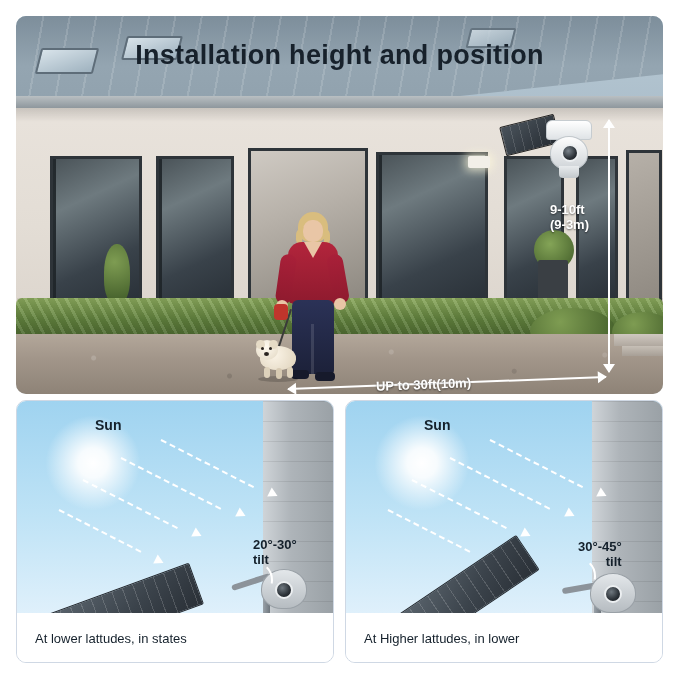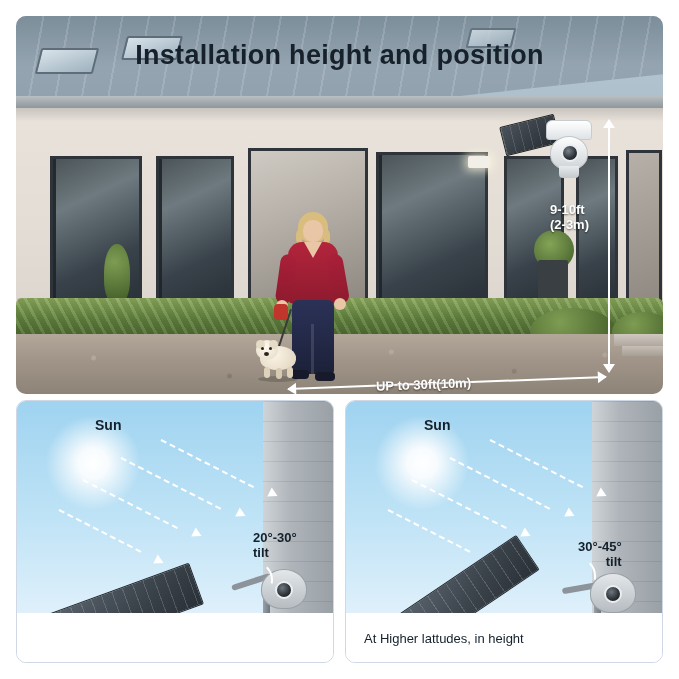--- a/index.html
+++ b/index.html
@@ -518,21 +518,21 @@
       <div class="dog-leg1"></div>
       <div class="dog-leg2"></div>
       <div class="dog-leg3"></div>
     </div>
 
     <div class="panel-title">Installation height and position</div>
 
     <div class="v-arrow"></div>
     <div class="v-label">
       <div>9-10ft</div>
-      <div>(2-3m)</div>
+      <div>(9-3m)</div>
     </div>
 
     <div class="h-arrow"></div>
     <div class="h-label">UP to 30ft(10m)</div>
   </div>
 
   <div class="bot-panel bp-left">
     <div class="scene">
       <div class="wall-right"></div>
       <div class="wall-right-lines"></div>
@@ -547,27 +547,28 @@
       <div class="ray-head" style="left:220px; top:108px;"></div>
       <div class="ray r4"></div>
       <div class="ray-head" style="left:252px; top:88px;"></div>
 
       <div class="bracket" style="left:214px; top:178px; width:40px; transform:rotate(-18deg);"></div>
       <div class="panel-solar ps-left"></div>
       <div class="mount-pole" style="left:246px; top:176px; width:7px; height:44px;"></div>
       <div class="cam-small" style="left:244px; top:168px;"></div>
       <div class="cam-small-lens" style="left:258px; top:180px;"></div>
       <div class="tilt-arc" style="left:218px; top:160px;"></div>
-      <div class="tilt-label" style="left:236px; top:129px;">
+      <div class="tilt-label" style="left:236px; top:136px;">
         <div>20°-30°</div>
         <div>tilt</div>
       </div>
     </div>
     <div class="caption">
       <div>
+        <div>At lower lattudes, in states</div>
       </div>
     </div>
   </div>
 
   <div class="bot-panel bp-right">
     <div class="scene">
       <div class="wall-right"></div>
       <div class="wall-right-lines"></div>
       <div class="sunburst"></div>
       <div class="sun-label">Sun</div>
@@ -587,18 +588,18 @@
       <div class="cam-small" style="left:244px; top:172px;"></div>
       <div class="cam-small-lens" style="left:258px; top:184px;"></div>
       <div class="tilt-arc" style="left:212px; top:156px;"></div>
       <div class="tilt-label" style="left:232px; top:138px;text-align:right;">
         <div>30°-45°</div>
         <div>tilt</div>
       </div>
     </div>
     <div class="caption">
       <div>
-        <div>At Higher lattudes, in height</div>
+        <div>At Higher lattudes, in lower</div>
       </div>
     </div>
   </div>
 
 </div>
 
 </body></html>

